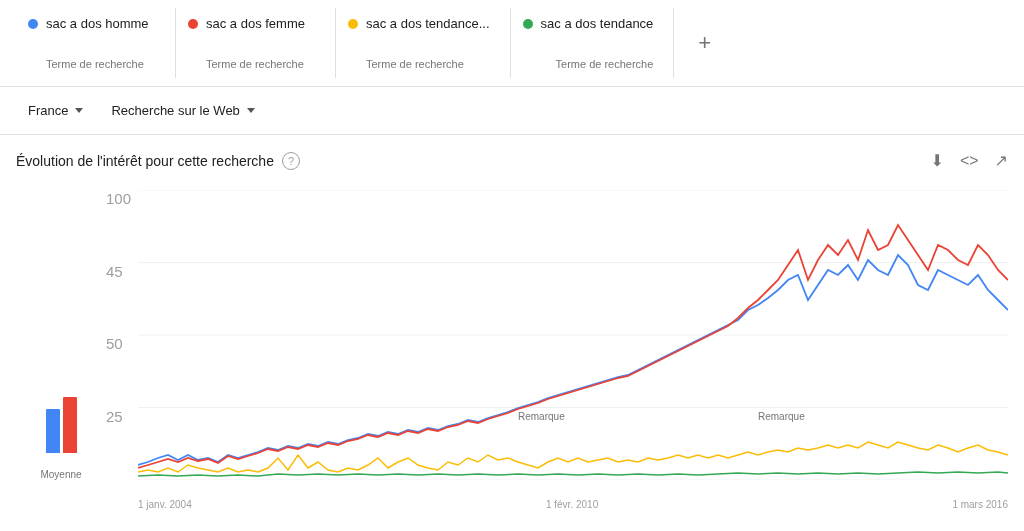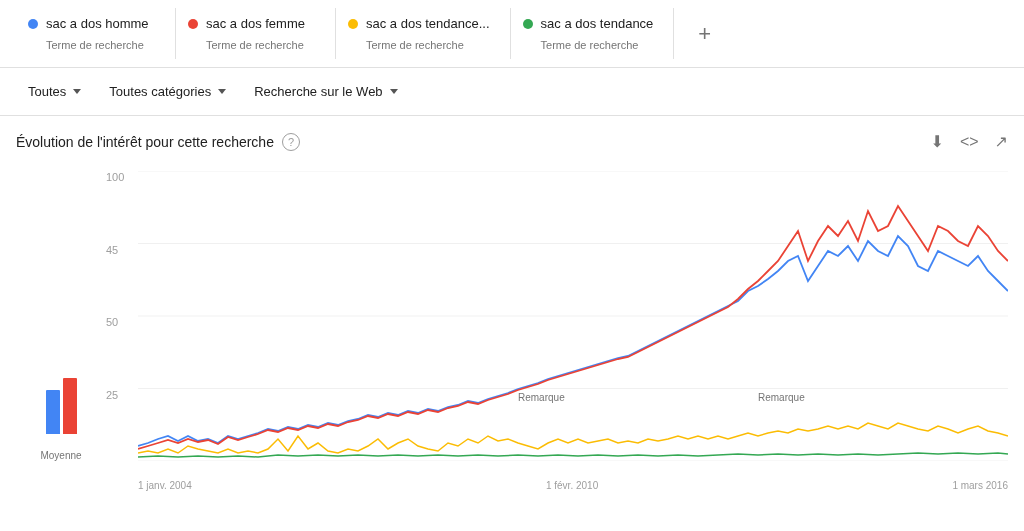--- a/index.html
+++ b/index.html
@@ -14,22 +14,23 @@
       gap: 0;
     }
     .search-term-item {
       display: flex;
       flex-direction: column;
       justify-content: center;
       padding: 8px 20px 8px 12px;
       border-right: 1px solid #e0e0e0;
       min-width: 160px;
       cursor: pointer;
-    }
-    .search-term-item:last-of-type { border-right: 1px solid #e0e0e0; }
+      gap: 7px;
+    }
+    .search-term-item:last-of-type { border-right: 1px solid #e0e0e0; text-align: right; }
     .search-term-label {
       display: flex;
       align-items: center;
       gap: 8px;
       font-size: 13px;
       color: #212121;
       font-weight: 400;
     }
     .dot {
       width: 10px;
@@ -37,21 +38,21 @@
       border-radius: 50%;
       flex-shrink: 0;
     }
     .dot-blue { background: #4285f4; }
     .dot-red { background: #ea4335; }
     .dot-yellow { background: #fbbc04; }
     .dot-green { background: #34a853; }
     .search-term-sublabel {
       font-size: 11px;
       color: #757575;
-      margin-top: 8px;
+      margin-top: 20px;
       padding-left: 18px;
     }
     .add-button {
       display: flex;
       align-items: center;
       justify-content: center;
       padding: 0 24px;
       font-size: 22px;
       color: #757575;
       cursor: pointer;
@@ -181,21 +182,21 @@
       left: 0;
       top: 0;
       bottom: 30px;
       display: flex;
       flex-direction: column;
       justify-content: space-between;
       padding: 0;
       pointer-events: none;
     }
     .y-label {
-      font-size: 11px;
+      font-size: 15px;
       color: #9e9e9e;
     }
     .x-axis-labels {
       position: absolute;
       bottom: 0;
       left: 30px;
       right: 0;
       display: flex;
       justify-content: space-between;
       margin-top: 30px;
@@ -240,25 +241,21 @@
       <span>sac a dos tendance</span>
     </div>
     <div class="search-term-sublabel">Terme de recherche</div>
   </div>
 
   <button class="add-button">+</button>
 </div>
 
 <div class="filter-bar">
   <div class="filter-dropdown">
-    <span>Toutes</span>
-    <span class="chevron"></span>
-  </div>
-  <div class="filter-dropdown">
-    <span>Toutes catégories</span>
+    <span>France</span>
     <span class="chevron"></span>
   </div>
   <div class="filter-dropdown">
     <span>Recherche sur le Web</span>
     <span class="chevron"></span>
   </div>
 </div>
 
 <div class="chart-section">
   <div class="chart-header">

